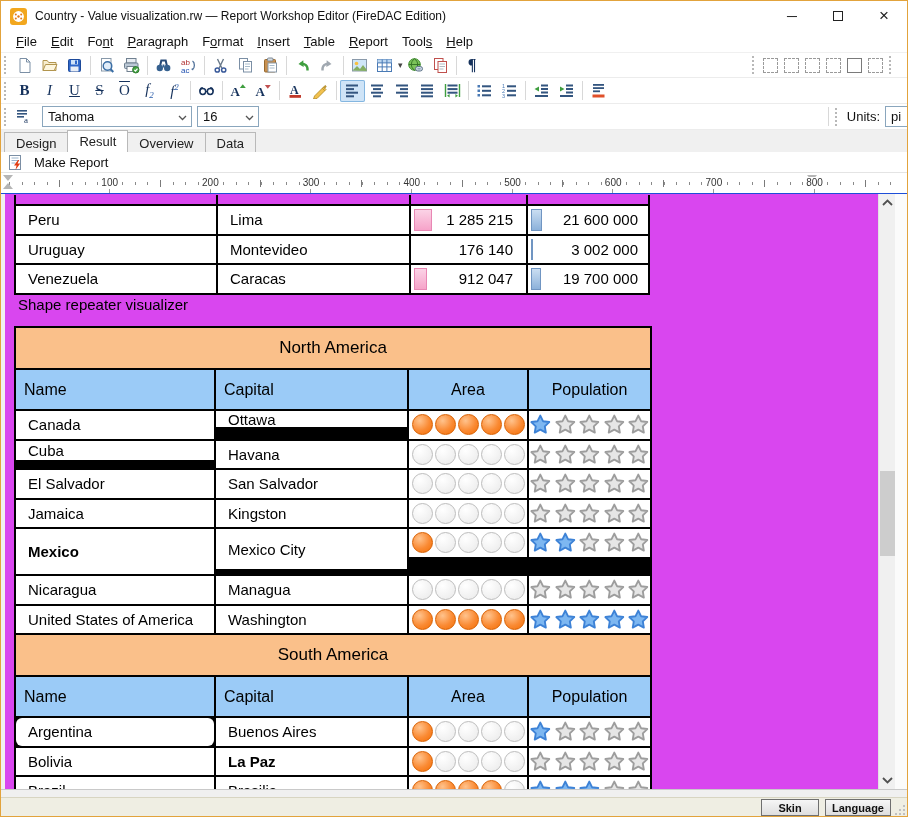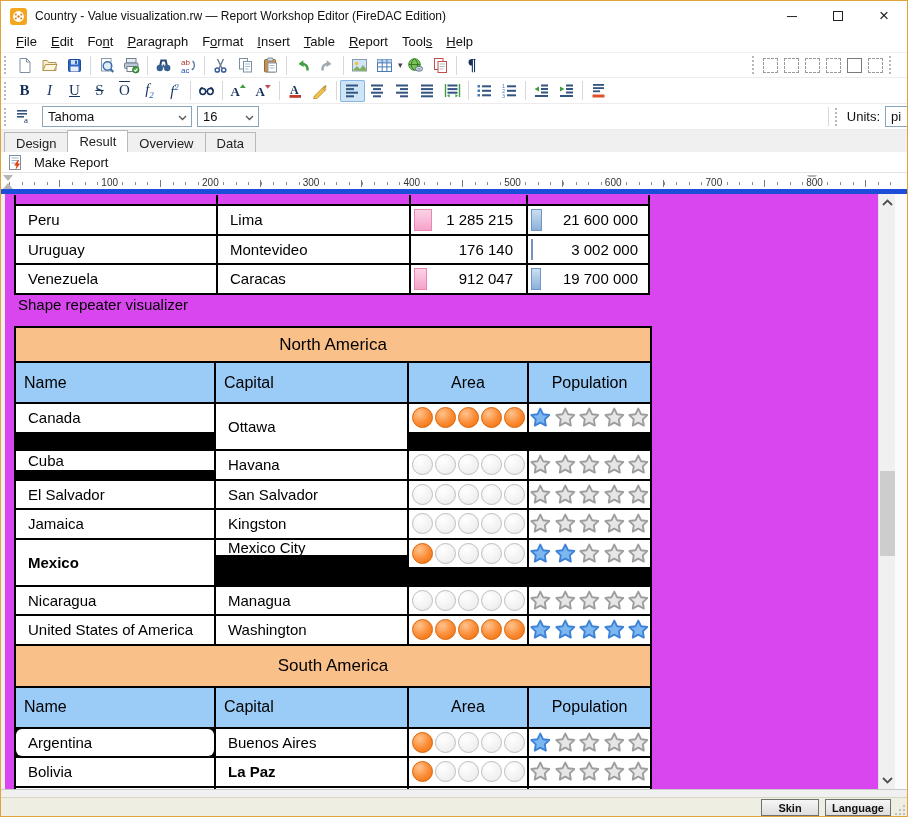--- a/index.html
+++ b/index.html
@@ -41,21 +41,21 @@
   .combo .chev { margin-left:auto; margin-right:4px; }
   .units-wrap { margin-left:auto; display:flex; align-items:center; }
   .units-label { font-size:13px; color:#111; margin:0 5px 0 4px; }
   
   .tabbar { position:absolute; left:0; top:129px; right:0; height:22px; background:#f0f0f0; display:flex; align-items:flex-end; padding-left:3px; }
   .tab { font-size:13px; color:#222; padding:3px 11px 4px 11px; background:#f0f0f0; border:1px solid #b9b9b9; border-bottom:none; margin-right:-1px; height:20px; }
   .tab.active { background:#fff; height:22px; position:relative; z-index:2; }
   .makereport { position:absolute; left:0; top:151px; right:0; height:21px; background:#fff; display:flex; align-items:center; border-bottom:1px solid #e4e4e4;}
   .makereport .mr-label { font-size:13px; color:#111; margin-left:6px; }
   
-  .ruler { position:absolute; left:0; top:172px; right:0; height:21px; background:#fff; border-bottom:5px solid #1d4ed8; overflow:hidden;}
+  .ruler { position:absolute; left:0; top:172px; right:0; height:21px; background:#fff; border-bottom:1px solid #1d4ed8; overflow:hidden;}
   .ruler .minor { position:absolute; left:8px; top:9px; height:3px; width:885px;
      background:repeating-linear-gradient(to right,#8a8a8a 0,#8a8a8a 1px,transparent 1px,transparent 12.59px); }
   .ruler .mid { position:absolute; left:58px; top:7px; height:7px; width:830px;
      background:repeating-linear-gradient(to right,#7a7a7a 0,#7a7a7a 1px,transparent 1px,transparent 100.7px); }
   .ruler .low { position:absolute; left:108px; top:15px; height:5px; width:760px;
      background:repeating-linear-gradient(to right,#9a9a9a 0,#9a9a9a 1px,transparent 1px,transparent 100.7px); }
   .ruler .rlabel { position:absolute; top:4px; transform:translateX(-50%); font-size:10px; color:#333; background:#fff; padding:0 2px; line-height:12px;}
   .marker { position:absolute; width:0; height:0; }
   .mk-top { border-left:5px solid transparent; border-right:5px solid transparent; border-top:6px solid #b5b5b5; }
   .mk-bot { border-left:5px solid transparent; border-right:5px solid transparent; border-bottom:6px solid #b5b5b5; }
@@ -613,27 +613,27 @@
             <span class="vbar pink" style="width:13px"></span>
             <span class="num">912 047</span>
           </div>
           <div class="cell numcell" style="height: 27.5px;">
             <span class="vbar blue" style="width:10px"></span>
             <span class="num" style="padding-right:10px;">19 700 000</span>
           </div>
         </div>
       <div class="section-title" style="top:102px;">Shape repeater visualizer</div>
       <div class="dtable" id="shape-table" style="left:9px; top:132px; grid-template-columns:198px 191px 118px 121px;">
-          <div class="cell banner" style="height: 33px; background: rgb(250, 192, 138);">North America</div>
+          <div class="cell banner" style="height: 40px; background: rgb(250, 192, 138);">North America</div>
           <div class="cell colhead txt" style="height: 39px; background: rgb(155, 203, 247);">Name</div>
           <div class="cell colhead txt" style="height: 39px; background: rgb(155, 203, 247);">Capital</div>
           <div class="cell colhead center" style="height: 39px; background: rgb(155, 203, 247);">Area</div>
           <div class="cell colhead center" style="height: 39px; background: rgb(155, 203, 247);">Population</div>
           <div class="cell txt" style="height: 27.5px;">Canada</div>
-          <div class="cell txt" style="height: 45px;">Ottawa</div>
+          <div class="cell txt" style="height: 16px;">Ottawa</div>
           <div class="cell center" style="height: 27.5px;">
             <span class="shape-row">
               <span class="circ on"></span>
               <span class="circ on"></span>
               <span class="circ on"></span>
               <span class="circ on"></span>
               <span class="circ on"></span>
             </span>
           </div>
           <div class="cell center" style="height: 27.5px;">
@@ -739,21 +739,21 @@
               </svg>
               <svg class="starsvg" width="23" height="23" viewBox="0 0 24 24">
                 <polygon points="12,2.5 14.9,8.5 21.5,9.4 16.8,14 17.9,20.6 12,17.5 6.1,20.6 7.2,14 2.5,9.4 9.1,8.5" fill="#e6e6e6" stroke="#9d9d9d" stroke-width="2" stroke-linejoin="round"></polygon>
               </svg>
               <svg class="starsvg" width="23" height="23" viewBox="0 0 24 24">
                 <polygon points="12,2.5 14.9,8.5 21.5,9.4 16.8,14 17.9,20.6 12,17.5 6.1,20.6 7.2,14 2.5,9.4 9.1,8.5" fill="#e6e6e6" stroke="#9d9d9d" stroke-width="2" stroke-linejoin="round"></polygon>
               </svg>
             </span>
           </div>
           <div class="cell txt" style="height: 45px; font-weight: bold;">Mexico</div>
-          <div class="cell txt" style="height: 15px;">Mexico City</div>
+          <div class="cell txt" style="height: 40px;">Mexico City</div>
           <div class="cell center" style="height: 27.5px;">
             <span class="shape-row">
               <span class="circ on"></span>
               <span class="circ off"></span>
               <span class="circ off"></span>
               <span class="circ off"></span>
               <span class="circ off"></span>
             </span>
           </div>
           <div class="cell center" style="height: 27.5px;">

